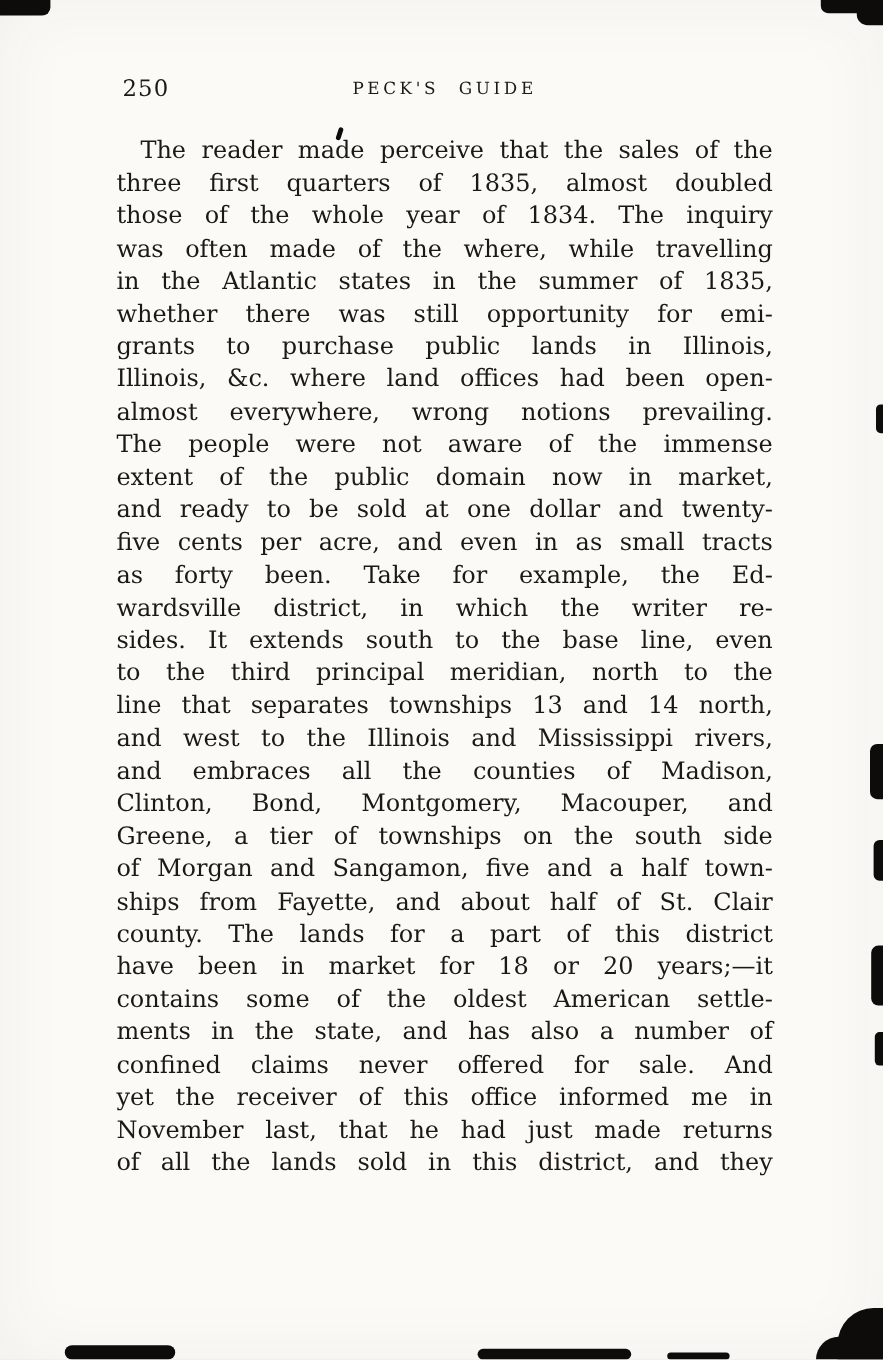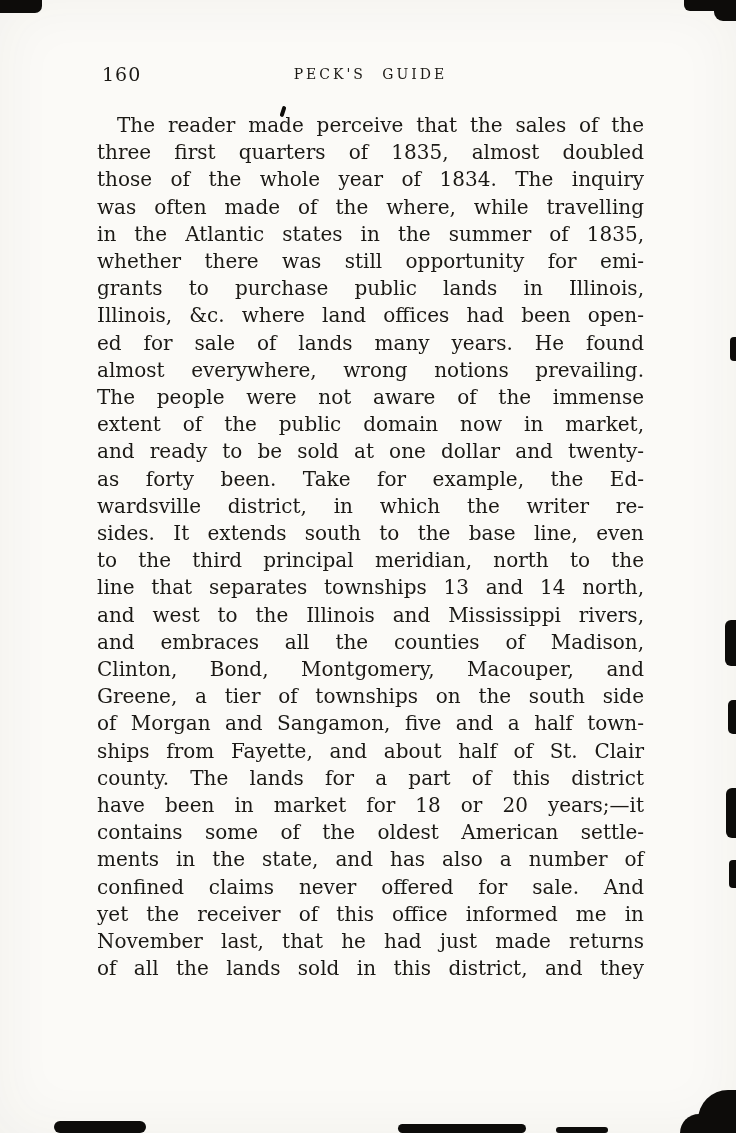--- a/index.html
+++ b/index.html
@@ -74,38 +74,38 @@
   .art-b1      { left: 54px;  top: 1121px; width: 92px; height: 12px; border-radius: 6px; }
   .art-b2      { left: 398px; top: 1124px; width: 128px; height: 9px; border-radius: 5px; }
   .art-b3      { left: 556px; top: 1127px; width: 52px; height: 6px; border-radius: 3px; }
 </style>
 </head>
 <body>
 
 <div class="page">
 
   <div class="header">
-    <span class="page-number">160</span>
+    <span class="page-number">250</span>
     <span class="running-title">PECK'S GUIDE</span>
   </div>
 
   <div class="body-text">
       <div class="line indent"><span>The reader made perceive that the sales of the</span></div>
       <div class="line"><span>three first quarters of 1835, almost doubled</span></div>
       <div class="line"><span>those of the whole year of 1834.  The inquiry</span></div>
       <div class="line"><span>was often made of the where, while travelling</span></div>
       <div class="line"><span>in the Atlantic states in the summer of 1835,</span></div>
       <div class="line"><span>whether there was still opportunity for emi-</span></div>
       <div class="line"><span>grants to purchase public lands in Illinois,</span></div>
       <div class="line"><span>Illinois, &amp;c. where land offices had been open-</span></div>
-      <div class="line"><span>ed for sale of lands many years.  He found</span></div>
       <div class="line"><span>almost everywhere, wrong notions prevailing.</span></div>
       <div class="line"><span>The people were not aware of the immense</span></div>
       <div class="line"><span>extent of the public domain now in market,</span></div>
       <div class="line"><span>and ready to be sold at </span><span class="italic">one dollar and twenty-</span></div>
+      <div class="line"><span class="italic">five cents per acre,</span><span> and even in as small tracts</span></div>
       <div class="line"><span>as forty been.  Take for example, the Ed-</span></div>
       <div class="line"><span>wardsville district, in which the writer re-</span></div>
       <div class="line"><span>sides.  It extends south to the base line, even</span></div>
       <div class="line"><span>to the third principal meridian, north to the</span></div>
       <div class="line"><span>line that separates townships 13 and 14 north,</span></div>
       <div class="line"><span>and west to the Illinois and Mississippi rivers,</span></div>
       <div class="line"><span>and embraces all the counties of Madison,</span></div>
       <div class="line"><span>Clinton, Bond, Montgomery, Macouper, and</span></div>
       <div class="line"><span>Greene, a tier of townships on the south side</span></div>
       <div class="line"><span>of Morgan and Sangamon, five and a half town-</span></div>

